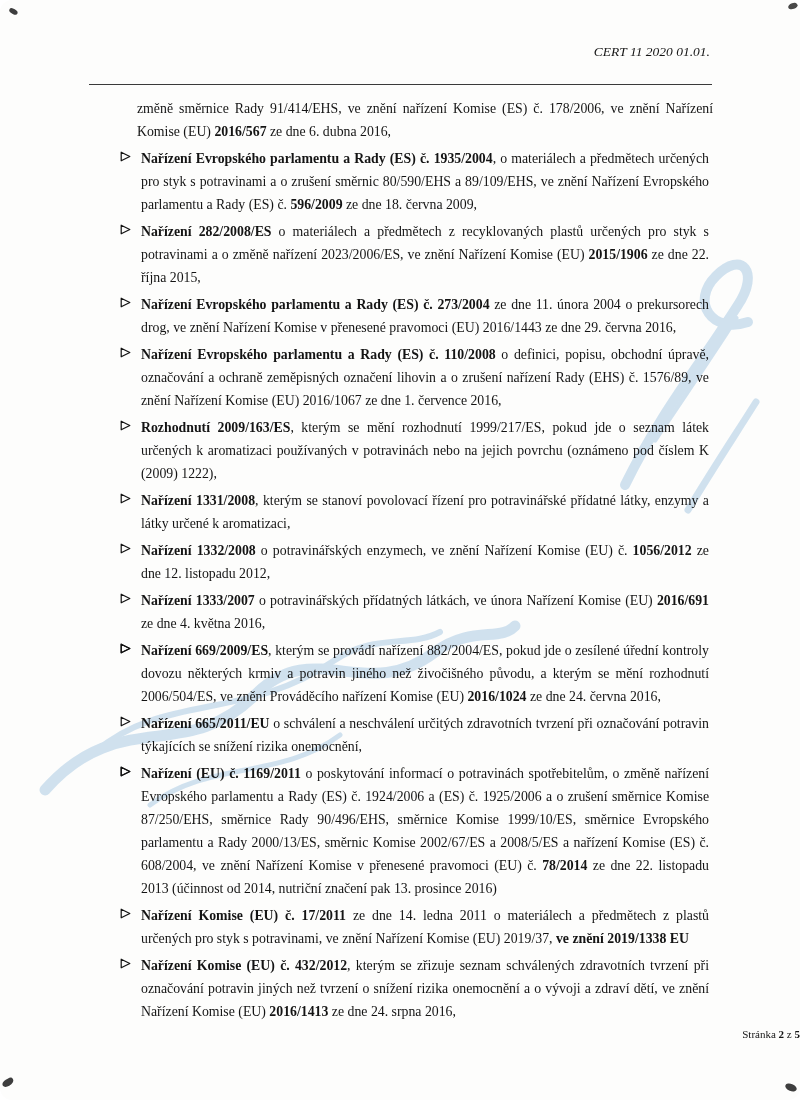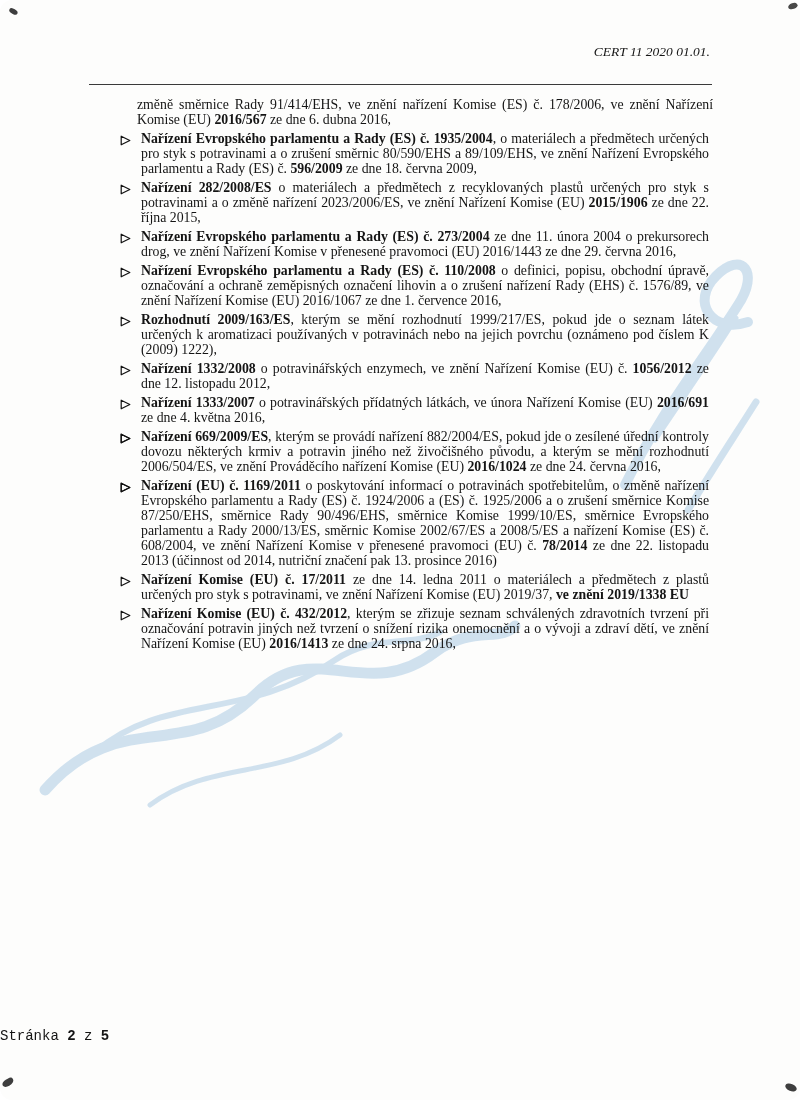--- a/index.html
+++ b/index.html
@@ -36,43 +36,43 @@
     right: 88px;
     border-top: 1.4px solid #3a3a3a;
     z-index: 2;
   }
   .content {
     position: absolute;
     top: 97px;
     left: 115px;
     width: 598px;
     font-size: 13.8px;
-    line-height: 15px;
+    line-height: 23px;
     text-align: justify;
     z-index: 1;
   }
   .intro { padding-left: 22px; margin: 0; }
   .list-item { position: relative; padding-left: 22px; margin: 4px; }
   .bullet {
     position: absolute;
     left: 1px;
     top: 4px;
     width: 11px;
     height: 11px;
     line-height: 0;
   }
   .content b { font-weight: bold; }
   .footer {
     position: absolute;
     top: 1028px;
     left: 0;
     width: 100%;
-    text-align: left;
-    font-family: Liberation Mono, monospace;
-    font-size: 14px;
+    text-align: right;
+    font-family: Liberation Serif, serif;
+    font-size: 11px;
     z-index: 2;
   }
   .footer b { font-weight: bold; }
   .corner { position: absolute; background: #1c1c1c; z-index: 3; }
   #corner-tl { left: 9px;  top: 9px;     width: 9px;  height: 5px; transform: rotate(28deg); border-radius: 40% 60% 50% 50%; opacity: .85; }
   #corner-tr { right: 2px; top: 3px;     width: 10px; height: 6px; transform: rotate(-20deg); border-radius: 50%; opacity: .8; }
   #corner-bl { left: 2px;  bottom: 14px; width: 12px; height: 7px; transform: rotate(-30deg); border-radius: 50% 40% 60% 50%; opacity: .85; }
   #corner-br { right: 3px; bottom: 9px;  width: 12px; height: 7px; transform: rotate(22deg); border-radius: 50%; opacity: .85; }
 </style>
 </head>
@@ -107,30 +107,36 @@
               <path d="M1.2 1.2 L9.8 5.5 L1.2 9.8 Z" fill="none" stroke="#111" stroke-width="1.2" stroke-linejoin="round"></path>
             </svg></span><span><b>Nařízení Evropského parlamentu a Rady (ES) č. 273/2004</b><span> ze dne 11. února 2004 o prekursorech drog, ve znění Nařízení Komise v přenesené pravomoci (EU) 2016/1443 ze dne 29. června 2016,</span></span></div>
         <div class="list-item"><span class="bullet"><svg width="11" height="11" viewBox="0 0 11 11">
               <path d="M1.2 1.2 L9.8 5.5 L1.2 9.8 Z" fill="none" stroke="#111" stroke-width="1.2" stroke-linejoin="round"></path>
             </svg></span><span><b>Nařízení Evropského parlamentu a Rady (ES) č. 110/2008</b><span> o definici, popisu, obchodní úpravě, označování a ochraně zeměpisných označení lihovin a o zrušení nařízení Rady (EHS) č. 1576/89, ve znění Nařízení Komise (EU) 2016/1067 ze dne 1. července 2016,</span></span></div>
         <div class="list-item"><span class="bullet"><svg width="11" height="11" viewBox="0 0 11 11">
               <path d="M1.2 1.2 L9.8 5.5 L1.2 9.8 Z" fill="none" stroke="#111" stroke-width="1.2" stroke-linejoin="round"></path>
             </svg></span><span><b>Rozhodnutí 2009/163/ES</b><span>, kterým se mění rozhodnutí 1999/217/ES, pokud jde o seznam látek určených k aromatizaci používaných v potravinách nebo na jejich povrchu (oznámeno pod číslem K (2009) 1222),</span></span></div>
         <div class="list-item"><span class="bullet"><svg width="11" height="11" viewBox="0 0 11 11">
               <path d="M1.2 1.2 L9.8 5.5 L1.2 9.8 Z" fill="none" stroke="#111" stroke-width="1.2" stroke-linejoin="round"></path>
+            </svg></span><span><b>Nařízení 1331/2008</b><span>, kterým se stanoví povolovací řízení pro potravinářské přídatné látky, enzymy a látky určené k aromatizaci,</span></span></div>
+        <div class="list-item"><span class="bullet"><svg width="11" height="11" viewBox="0 0 11 11">
+              <path d="M1.2 1.2 L9.8 5.5 L1.2 9.8 Z" fill="none" stroke="#111" stroke-width="1.2" stroke-linejoin="round"></path>
             </svg></span><span><b>Nařízení 1332/2008</b><span> o potravinářských enzymech, ve znění Nařízení Komise (EU) č. </span><b>1056/2012</b><span> ze dne 12. listopadu 2012,</span></span></div>
         <div class="list-item"><span class="bullet"><svg width="11" height="11" viewBox="0 0 11 11">
               <path d="M1.2 1.2 L9.8 5.5 L1.2 9.8 Z" fill="none" stroke="#111" stroke-width="1.2" stroke-linejoin="round"></path>
             </svg></span><span><b>Nařízení 1333/2007</b><span> o potravinářských přídatných látkách, ve února Nařízení Komise (EU) </span><b>2016/691</b><span> ze dne 4. května 2016,</span></span></div>
         <div class="list-item"><span class="bullet"><svg width="11" height="11" viewBox="0 0 11 11">
               <path d="M1.2 1.2 L9.8 5.5 L1.2 9.8 Z" fill="none" stroke="#111" stroke-width="1.2" stroke-linejoin="round"></path>
             </svg></span></div>
         <div class="list-item"><span class="bullet"><svg width="11" height="11" viewBox="0 0 11 11">
               <path d="M1.2 1.2 L9.8 5.5 L1.2 9.8 Z" fill="none" stroke="#111" stroke-width="1.2" stroke-linejoin="round"></path>
             </svg></span><span><b>Nařízení 669/2009/ES</b><span>, kterým se provádí nařízení 882/2004/ES, pokud jde o zesílené úřední kontroly dovozu některých krmiv a potravin jiného než živočišného původu, a kterým se mění rozhodnutí 2006/504/ES, ve znění Prováděcího nařízení Komise (EU) </span><b>2016/1024</b><span> ze dne 24. června 2016,</span></span></div>
+        <div class="list-item"><span class="bullet"><svg width="11" height="11" viewBox="0 0 11 11">
+              <path d="M1.2 1.2 L9.8 5.5 L1.2 9.8 Z" fill="none" stroke="#111" stroke-width="1.2" stroke-linejoin="round"></path>
+            </svg></span><span><b>Nařízení 665/2011/EU</b><span> o schválení a neschválení určitých zdravotních tvrzení při označování potravin týkajících se snížení rizika onemocnění,</span></span></div>
         <div class="list-item"><span class="bullet"><svg width="11" height="11" viewBox="0 0 11 11">
               <path d="M1.2 1.2 L9.8 5.5 L1.2 9.8 Z" fill="none" stroke="#111" stroke-width="1.2" stroke-linejoin="round"></path>
             </svg></span></div>
         <div class="list-item"><span class="bullet"><svg width="11" height="11" viewBox="0 0 11 11">
               <path d="M1.2 1.2 L9.8 5.5 L1.2 9.8 Z" fill="none" stroke="#111" stroke-width="1.2" stroke-linejoin="round"></path>
             </svg></span><span><b>Nařízení (EU) č. 1169/2011</b><span> o poskytování informací o potravinách spotřebitelům, o změně nařízení Evropského parlamentu a Rady (ES) č. 1924/2006 a (ES) č. 1925/2006 a o zrušení směrnice Komise 87/250/EHS, směrnice Rady 90/496/EHS, směrnice Komise 1999/10/ES, směrnice Evropského parlamentu a Rady 2000/13/ES, směrnic Komise 2002/67/ES a 2008/5/ES a nařízení Komise (ES) č. 608/2004, ve znění Nařízení Komise v přenesené pravomoci (EU) č. </span><b>78/2014</b><span> ze dne 22. listopadu 2013 (účinnost od 2014, nutriční značení pak 13. prosince 2016)</span></span></div>
         <div class="list-item"><span class="bullet"><svg width="11" height="11" viewBox="0 0 11 11">
               <path d="M1.2 1.2 L9.8 5.5 L1.2 9.8 Z" fill="none" stroke="#111" stroke-width="1.2" stroke-linejoin="round"></path>
             </svg></span><span><b>Nařízení Komise (EU) č. 17/2011</b><span> ze dne 14. ledna 2011 o materiálech a předmětech z plastů určených pro styk s potravinami, ve znění Nařízení Komise (EU) 2019/37, </span><b>ve znění 2019/1338 EU</b></span></div>
         <div class="list-item"><span class="bullet"><svg width="11" height="11" viewBox="0 0 11 11">

